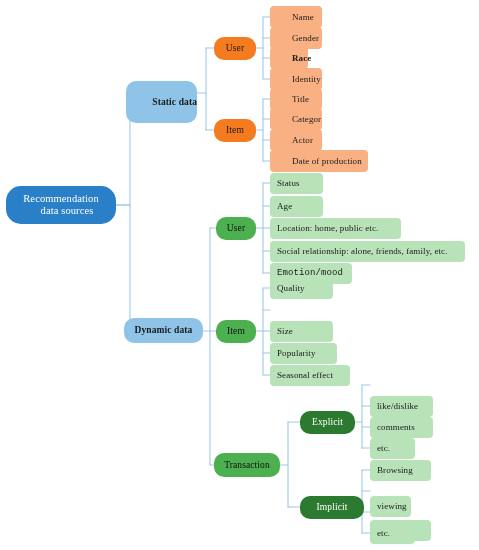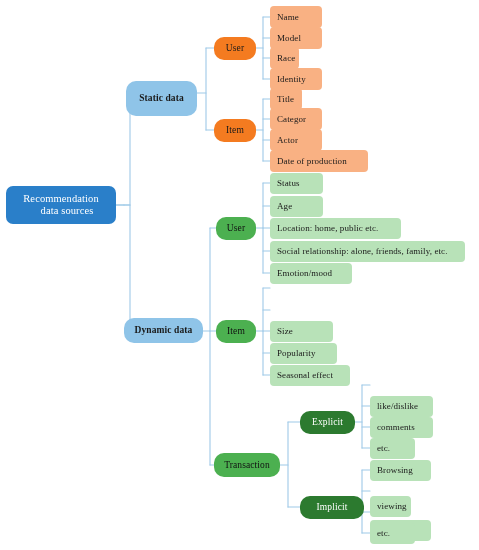--- a/index.html
+++ b/index.html
@@ -32,21 +32,21 @@
     text-align: center;
     line-height: 1.12;
     border-radius: 10px;
     white-space: nowrap;
     letter-spacing: 0.1px;
   }
   .node.root {
     background: #2a7fc9;
     color: #ffffff;
     font-size: 10.5px;
-    border-radius: 7px;
+    border-radius: 15px;
     flex-direction: column;
     white-space: normal;
     padding: 2px 4px;
   }
   .node.root .line2 { display: block; padding-left: 12px; }
   .node.level1 {
     background: #8fc4e8;
     color: #1a1a1a;
     font-size: 9.5px;
     font-weight: bold;
@@ -65,21 +65,21 @@
   .node.cat-darkgreen {
     background: #2c7a2f;
     color: #ffffff;
     font-size: 9.5px;
   }
   .node.leaf-orange {
     background: #f9b183;
     color: #1a1a1a;
     font-size: 9px;
     justify-content: flex-start;
-    padding-left: 7px;
+    padding-left: 22px;
     border-radius: 4px;
   }
   .node.leaf-green {
     background: #b8e2b8;
     color: #1a1a1a;
     font-size: 9px;
     justify-content: flex-start;
     padding-left: 7px;
     border-radius: 4px;
   }
@@ -159,50 +159,50 @@
       <path d="M362,512 L370,512"></path>
       <path d="M362,533 L370,533"></path>
     </g>
   </svg>
 
   <div class="node root" style="left:6px; top:186px; width:110px; height:38px;">
     <span class="line1">Recommendation</span>
     <span class="line2">data sources</span>
   </div>
 
-  <div class="node level1" style="left:126px; top:81px; width:71px; height:35px;">
+  <div class="node level1" style="left:126px; top:81px; width:71px; height:42px;justify-content:flex-end;">
     <span>Static data</span>
   </div>
 
   <div class="node level1" style="left:124px; top:318px; width:79px; height:25px;">
     <span>Dynamic data</span>
   </div>
 
   <div class="node cat-orange" style="left:214px; top:37px; width:42px; height:23px;">
     <span>User</span>
   </div>
 
   <div class="node cat-orange" style="left:214px; top:119px; width:42px; height:23px;">
     <span>Item</span>
   </div>
 
   <div class="node leaf-orange" style="left:270px; top:6px; width:52px; height:22px;">
     <span>Name</span>
   </div>
   <div class="node leaf-orange" style="left:270px; top:27px; width:52px; height:22px;">
-    <span>Model</span>
-  </div>
-  <div class="node leaf-orange" style="left:270px; top:47px; width:29px; height:22px;">
+    <span>Gender</span>
+  </div>
+  <div class="node leaf-orange" style="left:270px; top:47px; width:38px; height:22px;font-weight:bold;">
     <span>Race</span>
   </div>
   <div class="node leaf-orange" style="left:270px; top:68px; width:52px; height:22px;">
     <span>Identity</span>
   </div>
 
-  <div class="node leaf-orange" style="left:270px; top:88px; width:32px; height:22px;align-items:center;">
+  <div class="node leaf-orange" style="left:270px; top:88px; width:52px; height:22px;align-items:center;">
     <span>Title</span>
   </div>
   <div class="node leaf-orange" style="left:270px; top:108px; width:52px; height:22px;">
     <span>Categor</span>
   </div>
   <div class="node leaf-orange" style="left:270px; top:129px; width:52px; height:22px;">
     <span>Actor</span>
   </div>
   <div class="node leaf-orange" style="left:270px; top:150px; width:98px; height:22px;">
     <span>Date of production</span>
@@ -225,24 +225,27 @@
   </div>
   <div class="node leaf-green" style="left:270px; top:196px; width:53px; height:21px;">
     <span>Age</span>
   </div>
   <div class="node leaf-green" style="left:270px; top:218px; width:131px; height:21px;">
     <span>Location: home, public  etc.</span>
   </div>
   <div class="node leaf-green" style="left:270px; top:241px; width:195px; height:21px;">
     <span>Social relationship: alone, friends, family, etc.</span>
   </div>
-  <div class="node leaf-green" style="left:270px; top:263px; width:82px; height:21px;">
+  <div class="node leaf-green" style="left:270px; top:263px; width:82px; height:21px;font-family:Liberation Mono, monospace;">
     <span>Emotion/mood</span>
   </div>
 
+  <div class="node leaf-green" style="left:270px; top:278px; width:63px; height:21px;">
+    <span>Quality</span>
+  </div>
   <div class="node leaf-green" style="left:270px; top:321px; width:63px; height:21px;">
     <span>Size</span>
   </div>
   <div class="node leaf-green" style="left:270px; top:343px; width:67px; height:21px;">
     <span>Popularity</span>
   </div>
   <div class="node leaf-green" style="left:270px; top:365px; width:80px; height:21px;">
     <span>Seasonal effect</span>
   </div>
 

